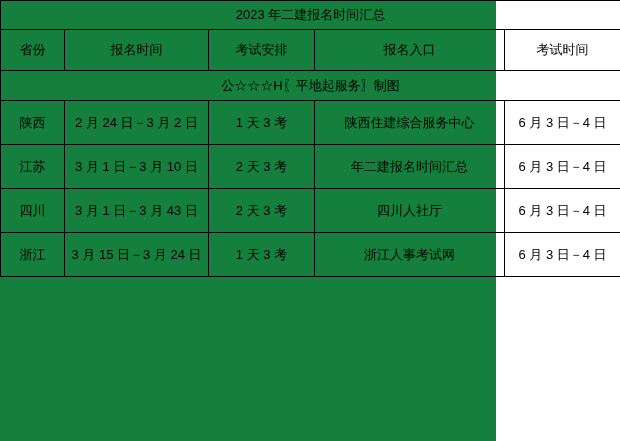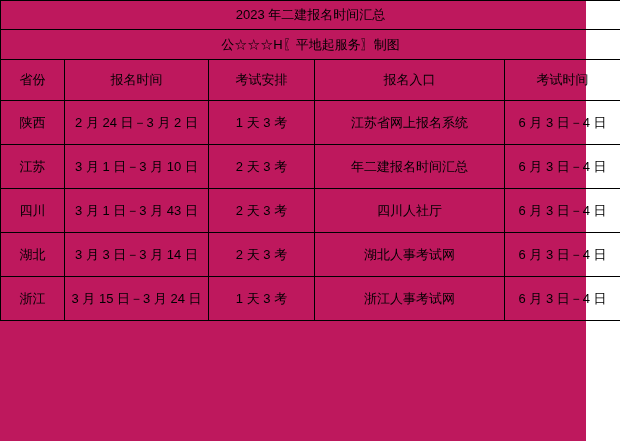--- a/index.html
+++ b/index.html
@@ -8,24 +8,24 @@
     background: #ffffff;
   }
   body {
     width: 620px;
     height: 441px;
     font-family: "Liberation Sans", sans-serif;
     color: #000000;
     overflow: hidden;
   }
   .sheet {
-    width: 586px;
+    width: 496px;
     height: 441px;
     box-sizing: border-box;
-    background: #be185d;
+    background: #15803d;
   }
   table.grid {
     border-collapse: collapse;
     table-layout: fixed;
     width: 620px;
   }
   table.grid td {
     border: 1px solid #000000;
     text-align: center;
     vertical-align: middle;
@@ -70,58 +70,51 @@
         <col class="c1">
         <col class="c2">
         <col class="c3">
         <col class="c4">
     </colgroup>
     <tbody>
       <tr>
         <td class="title-cell" colspan="5">2023 年二建报名时间汇总</td>
       </tr>
       <tr>
-        <td class="subtitle-cell" colspan="5">公☆☆☆H〖平地起服务〗制图</td>
-      </tr>
-      <tr>
         <td class="header-cell">省份</td>
         <td class="header-cell">报名时间</td>
         <td class="header-cell">考试安排</td>
         <td class="header-cell">报名入口</td>
         <td class="header-cell">考试时间</td>
       </tr>
       <tr>
+        <td class="subtitle-cell" colspan="5">公☆☆☆H〖平地起服务〗制图</td>
+      </tr>
+      <tr>
         <td class="body-cell">陕西</td>
         <td class="body-cell">2 月 24 日－3 月 2 日</td>
         <td class="body-cell">1 天 3 考</td>
-        <td class="body-cell">江苏省网上报名系统</td>
+        <td class="body-cell">陕西住建综合服务中心</td>
         <td class="body-cell">6 月 3 日－4 日</td>
       </tr>
       <tr>
         <td class="body-cell">江苏</td>
         <td class="body-cell">3 月 1 日－3 月 10 日</td>
         <td class="body-cell">2 天 3 考</td>
         <td class="body-cell">年二建报名时间汇总</td>
         <td class="body-cell">6 月 3 日－4 日</td>
       </tr>
       <tr>
         <td class="body-cell">四川</td>
         <td class="body-cell">3 月 1 日－3 月 43 日</td>
         <td class="body-cell">2 天 3 考</td>
         <td class="body-cell">四川人社厅</td>
         <td class="body-cell">6 月 3 日－4 日</td>
       </tr>
       <tr>
-        <td class="body-cell">湖北</td>
-        <td class="body-cell">3 月 3 日－3 月 14 日</td>
-        <td class="body-cell">2 天 3 考</td>
-        <td class="body-cell">湖北人事考试网</td>
-        <td class="body-cell">6 月 3 日－4 日</td>
-      </tr>
-      <tr>
         <td class="body-cell">浙江</td>
         <td class="body-cell">3 月 15 日－3 月 24 日</td>
         <td class="body-cell">1 天 3 考</td>
         <td class="body-cell">浙江人事考试网</td>
         <td class="body-cell">6 月 3 日－4 日</td>
       </tr>
     </tbody>
   </table>
 </div>
 

